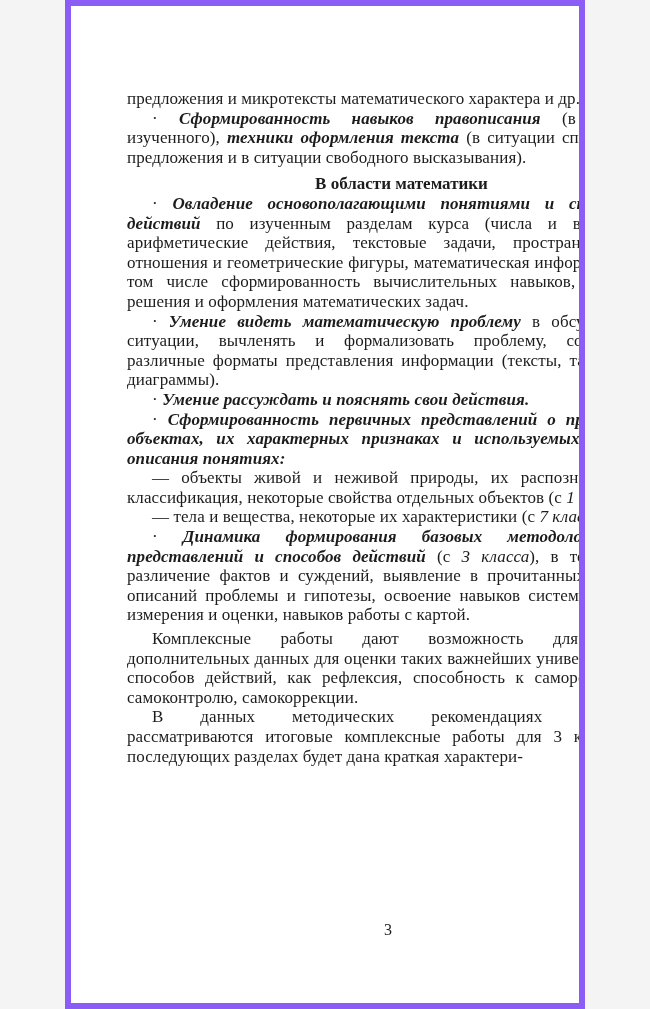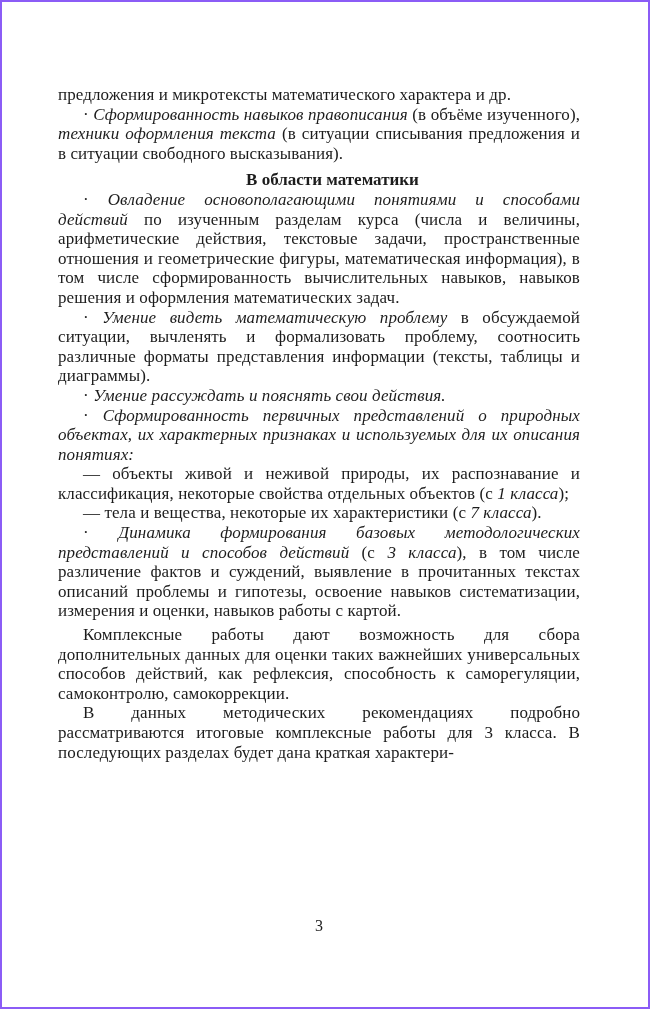--- a/index.html
+++ b/index.html
@@ -2,26 +2,26 @@
 <html lang="ru"><head>
 <meta charset="utf-8">
 <style>
   html, body {
     margin: 0;
     padding: 0;
     background: #f4f4f4;
   }
   .page {
     position: relative;
-    width: 650px;
+    width: 520px;
     height: 1009px;
     margin: 0 auto;
     background: #ffffff;
     box-sizing: border-box;
-    border: 2px solid #8b5cf6;
+    border: 6px solid #8b5cf6;
     overflow: hidden;
     font-family: "Liberation Serif", "DejaVu Serif", serif;
     color: #1c1c1c;
     padding-left: 35px;
   }
   .content {
     position: absolute;
     left: 56px;
     top: 83px;
     width: 522px;
@@ -37,21 +37,21 @@
   p.para.noindent { text-indent: 0; }
   p.heading {
     margin: 7px 0 0 0;
     font-size: 17px;
     line-height: 19.6px;
     font-weight: bold;
     text-indent: 27px;
     text-align: center;
   }
   p.gap-sm { margin-top: 4px; }
-  .bi { font-weight: normal; font-style: italic; }
+  .bi { font-weight: bold; font-style: italic; }
   .it { font-style: italic; }
   .pageno {
     position: absolute;
     top: 915px;
     left: 56px;
     width: 522px;
     text-align: center;
     font-size: 16px;
     color: #1c1c1c;
   }

